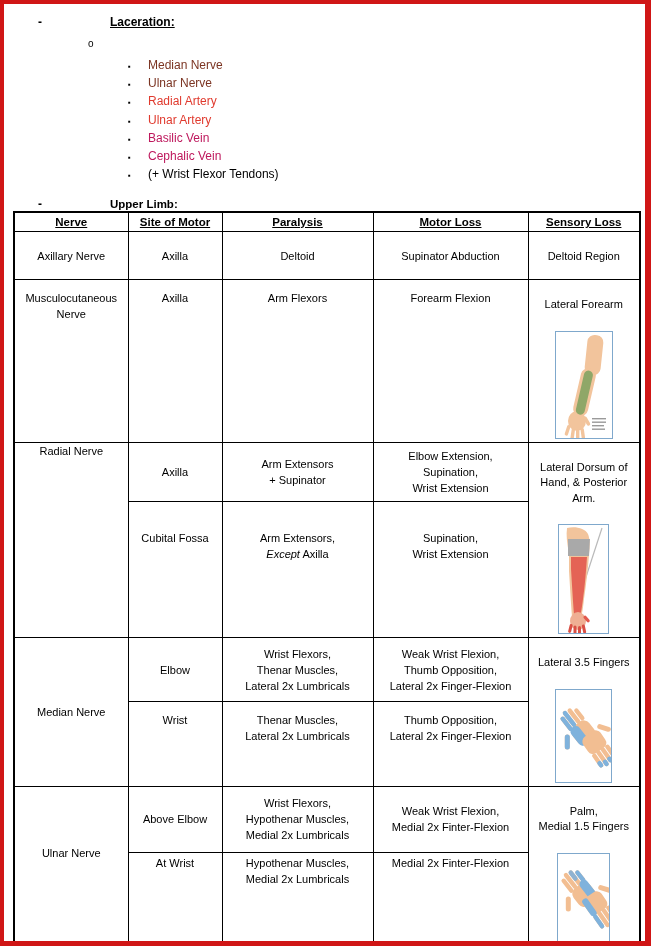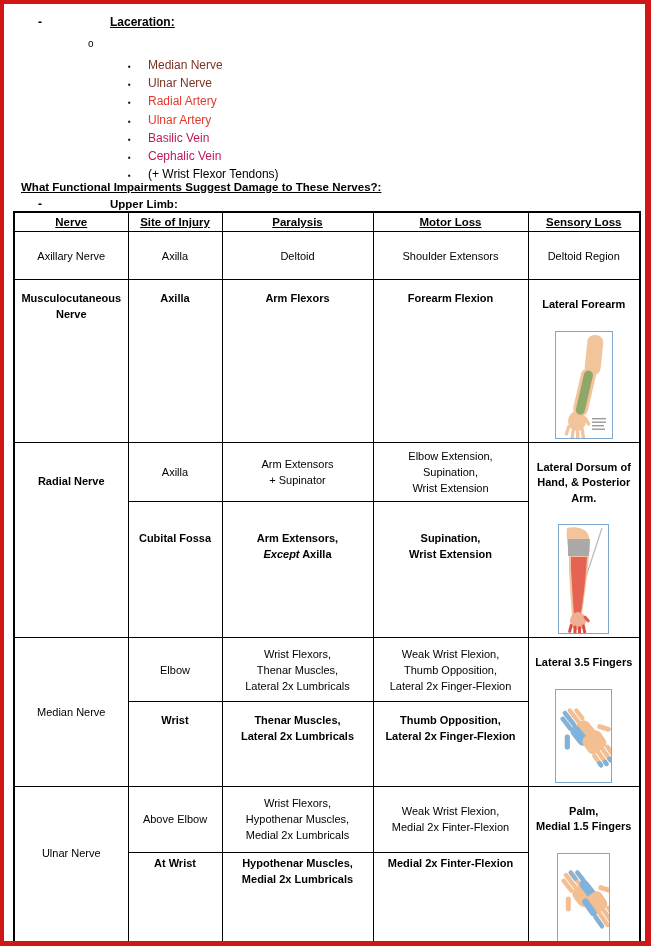--- a/index.html
+++ b/index.html
@@ -37,23 +37,23 @@
   
   .tablewrap{position:absolute;top:211px;left:13px;}
   table{border-collapse:collapse;table-layout:fixed;width:626px;}
   table,td,th{border:1px solid #000;}
   table{border-width:2px;}
   th{font-size:11.5px;font-weight:bold;padding:1px 0;height:16px;text-align:center;}
   td{font-size:11px;line-height:16px;text-align:center;vertical-align:middle;
      white-space:pre-line;padding:0 2px;overflow:hidden;}
   .h48{height:48px;padding-left:36px;}.h131{height:131px;}.h53{height:53px;}.h121{height:121px;}
   .h52{height:52px;}.h68{height:68px;}.h49{height:49px;}.h69{height:69px;}
-  .vt{vertical-align:top;font-weight:bold;}
+  .vt{vertical-align:top;}
   .pt1{padding-top:1px;}.pt2{padding-top:2px;}.pt10{padding-top:10px;}
-  .pt28{padding-top:28px;}.pt30{padding-top:30px;}
+  .pt28{padding-top:28px;}.pt30{}
   .pb26{padding-bottom:26px;}
   .cap{font-size:11px;line-height:15.5px;white-space:pre-line;}
   .figbox{display:inline-block;border:1px solid #7fa8cc;background:#fff;
     margin-top:2px;line-height:0;}
   i{font-style:italic;}
 </style>
 </head>
 <body>
 
 <div class="page">
@@ -90,53 +90,52 @@
     <div class="row lvl3 c-vein">
       <span class="b sq">▪</span>
       <span class="t">Cephalic Vein</span>
     </div>
     <div class="row lvl3 c-plain">
       <span class="b sq">▪</span>
       <span class="t">(+ Wrist Flexor Tendons)</span>
     </div>
   </section>
 
-  <h2 class="heading">What Functional Impairments Suggest Damage to These Nerves?:</h2>
   <div class="upperlimb">
     <div class="row lvl1">
       <span class="b dash">-</span>
       <span class="t bold fs115">Upper Limb:</span>
     </div>
   </div>
 
   <div class="tablewrap">
     <table>
       <colgroup>
         <col style="width:114px">
           <col style="width:94px">
           <col style="width:151px">
         <col style="width:155px">
           <col style="width:112px">
       </colgroup>
       <thead>
         <tr>
           <th><span class="u">Nerve</span></th>
-          <th><span class="u">Site of Injury</span></th>
+          <th><span class="u">Site of Motor</span></th>
           <th><span class="u">Paralysis</span></th>
           <th><span class="u">Motor Loss</span></th>
           <th><span class="u">Sensory Loss</span></th>
         </tr>
       </thead>
       <tbody>
 
         <tr class="h48">
           <td>Axillary Nerve</td>
           <td>Axilla</td>
           <td>Deltoid</td>
-          <td>Shoulder Extensors</td>
+          <td>Supinator Abduction</td>
           <td>Deltoid Region</td>
         </tr>
 
         <tr class="h131">
           <td class="vt pt10">Musculocutaneous
 Nerve</td>
           <td class="vt pt10">Axilla</td>
           <td class="vt pt10">Arm Flexors</td>
           <td class="vt pt10">Forearm Flexion</td>
           <td class="vt pt1">

